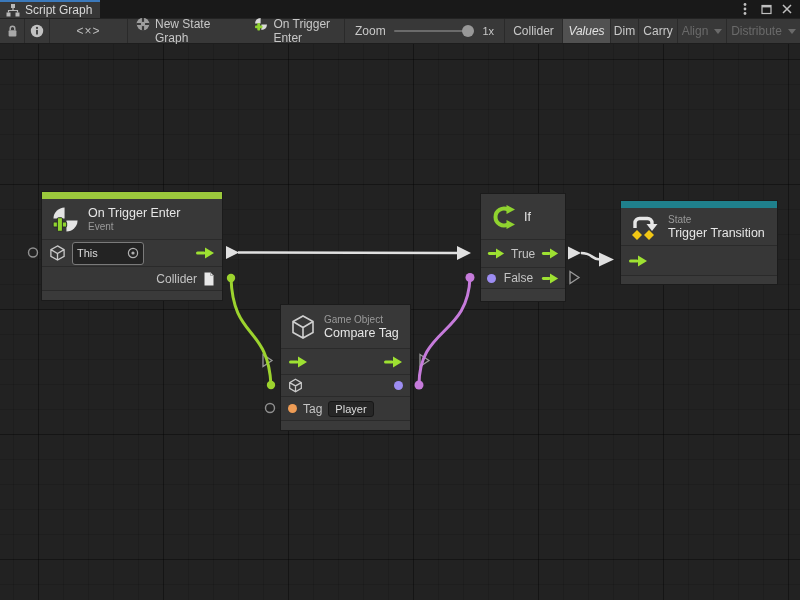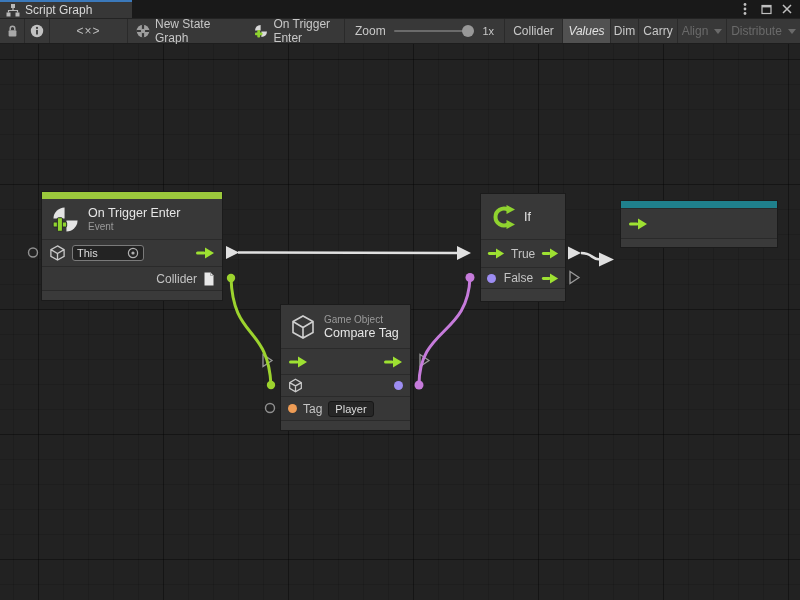--- a/index.html
+++ b/index.html
@@ -2,35 +2,35 @@
 <html><head>
 <meta charset="utf-8">
 <style>
   * { margin:0; padding:0; box-sizing:border-box; }
   html,body { width:800px; height:600px; background:#191919; overflow:hidden;
     font-family:"Liberation Sans","DejaVu Sans",sans-serif; }
   .window { width:800px; height:600px; display:flex; flex-direction:column; }
 
   
   .tabbar { height:18px; background:#191919; display:flex; align-items:stretch; position:relative; }
-  .tab { width:132px; background:#373737; border-top:2px solid #3B79BB; display:flex; align-items:center;
+  .tab { width:100px; background:#373737; border-top:2px solid #3B79BB; display:flex; align-items:center;
          gap:5px; padding-left:6px; }
   .tab-label { font-size:12px; color:#D8D8D8; white-space:nowrap; }
   .win-controls { position:absolute; right:2px; top:0; height:18px; display:flex; align-items:center; gap:7px; padding-right:4px; }
   .winbtn { display:flex; align-items:center; justify-content:center; width:14px; height:14px; }
 
   
   .toolbar { height:26px; background:#383838; border-top:1px solid #232323; border-bottom:1px solid #1d1d1d;
              display:flex; align-items:stretch; font-size:12px; color:#C8C8C8; }
   .tseg { display:flex; align-items:center; justify-content:center; border-right:1px solid #2a2a2a; height:100%; }
   .tseg:last-child { border-right:none; }
   .tbtn { cursor:default; }
   .tbtn.selected { background:#515151; color:#E2E2E2;font-style:italic; }
   .tbtn.disabled { color:#6a6a6a; }
-  .bc-item { display:flex; align-items:center; gap:5px; }
+  .bc-item { display:flex; align-items:flex-start; gap:5px; }
   .slider-track { position:relative; width:78px; height:2px; background:#6b6b6b; border-radius:1px; margin:0 4px 0 8px; }
   .slider-handle { position:absolute; right:-6px; top:-5px; width:12px; height:12px; border-radius:50%; background:#989898; }
   .caret-down { width:0; height:0; border-left:4px solid transparent; border-right:4px solid transparent;
                 border-top:5px solid #6a6a6a; margin-left:6px; }
   .zoom-val { font-size:11px; margin-left:10px; }
 
   
   .canvas { position:relative; width:800px; height:556px; background-color:#222222; overflow:hidden;
     background-image:
       linear-gradient(rgba(0,0,0,0.30) 1px, transparent 1px),
@@ -48,21 +48,21 @@
   .ntitle { font-size:12.5px; color:#E6E6E6; white-space:nowrap; }
   .nsub { font-size:10px; color:#9a9a9a; margin-top:1px; }
   .ncat { font-size:10px; color:#9a9a9a; margin-bottom:1px; }
   .nrow { display:flex; align-items:center; border-top:1px solid #2a2a2a; padding:0 7px; gap:6px; background:#373737; }
   .nfoot { height:10px; border-top:1px solid #2a2a2a; background:#3a3a3a; }
   .plabel { font-size:12px; color:#c4c4c4; }
   .spacer { flex:1; }
   .dot { width:9px; height:9px; border-radius:50%; display:inline-block; flex:none; }
   .dot-purple { background:#9D8DF2; }
   .dot-orange { background:#EE9C55; }
-  .field { display:flex; align-items:center; justify-content:space-between; width:72px; height:16px;
+  .field { display:flex; align-items:center; justify-content:space-between; width:72px; height:23px;
            background:#232323; border:1px solid #7a7a7a; border-radius:3px; padding:0 4px; }
   .field span { font-size:11px; color:#dddddd; }
   .chip { background:#262626; border:1px solid #171717; border-radius:3px; padding:1px 6px;
           font-size:11px; color:#dddddd; }
   .wires { position:absolute; left:0; top:0; pointer-events:none; }
   svg { display:block; }
 </style>
 </head>
 <body>
 
@@ -316,20 +316,34 @@
               <rect x="1" y="4.4" width="9.5" height="3.2" rx="1.5" fill="#9EE132"></rect>
               <polygon points="10,0.5 19,6 10,11.5" fill="#9EE132"></polygon>
             </svg>
         </span>
       </div>
       <div class="nfoot" style="height:13px"></div>
     </div>
 
     <div class="node" style="left:621px; top:157px; width:156px;">
       <div class="accent accent-teal"></div>
+      <div class="nhead" style="height:37px">
+        <span>
+          <svg width="30" height="28" viewBox="0 0 30 28">
+            <path d="M5,15 V10 A4.5,4.5 0 0 1 9.5,5.5 H17.5 A4.5,4.5 0 0 1 22,10 V12" fill="none" stroke="#E6E6E6" stroke-width="3.4"></path>
+            <polygon points="16.5,11 27.5,11 22,18" fill="#E6E6E6"></polygon>
+            <polygon points="7,17 12,22 7,27 2,22" fill="#F2C714"></polygon>
+            <polygon points="19,17 24,22 19,27 14,22" fill="#F2C714"></polygon>
+          </svg>
+        </span>
+        <div>
+          <div class="ncat">State</div>
+          <div class="ntitle">Trigger Transition</div>
+        </div>
+      </div>
       <div class="nrow" style="height:30px">
         <span>
           <svg width="20" height="12" viewBox="0 0 20 12">
               <rect x="1" y="4.4" width="9.5" height="3.2" rx="1.5" fill="#9EE132"></rect>
               <polygon points="10,0.5 19,6 10,11.5" fill="#9EE132"></polygon>
             </svg>
         </span>
       </div>
       <div class="nfoot" style="height:9px"></div>
     </div>

